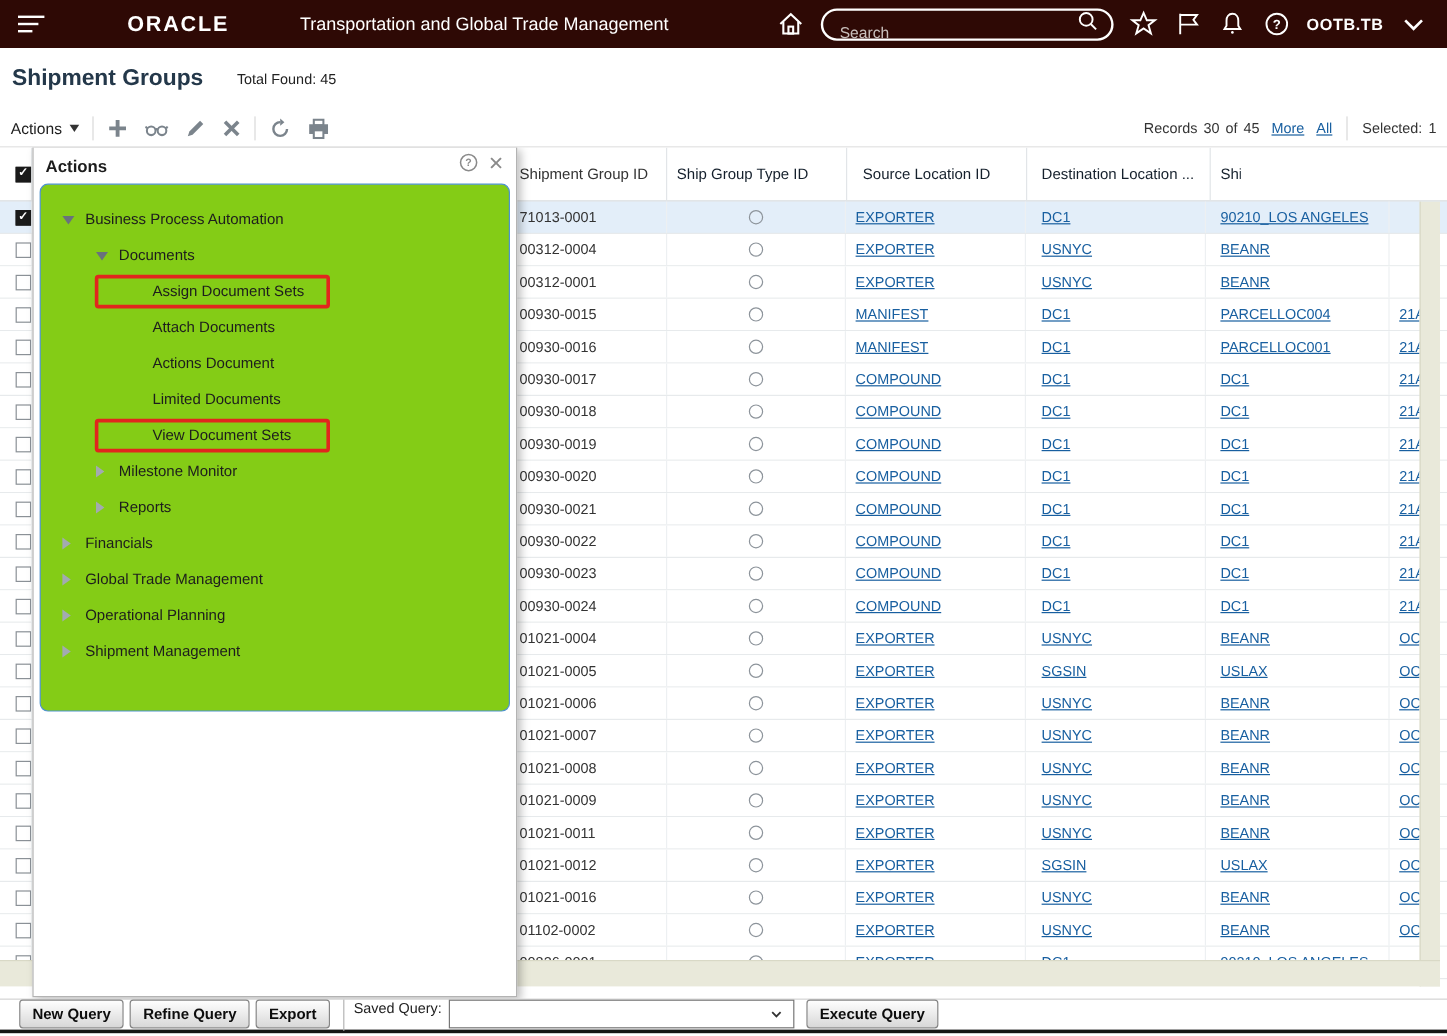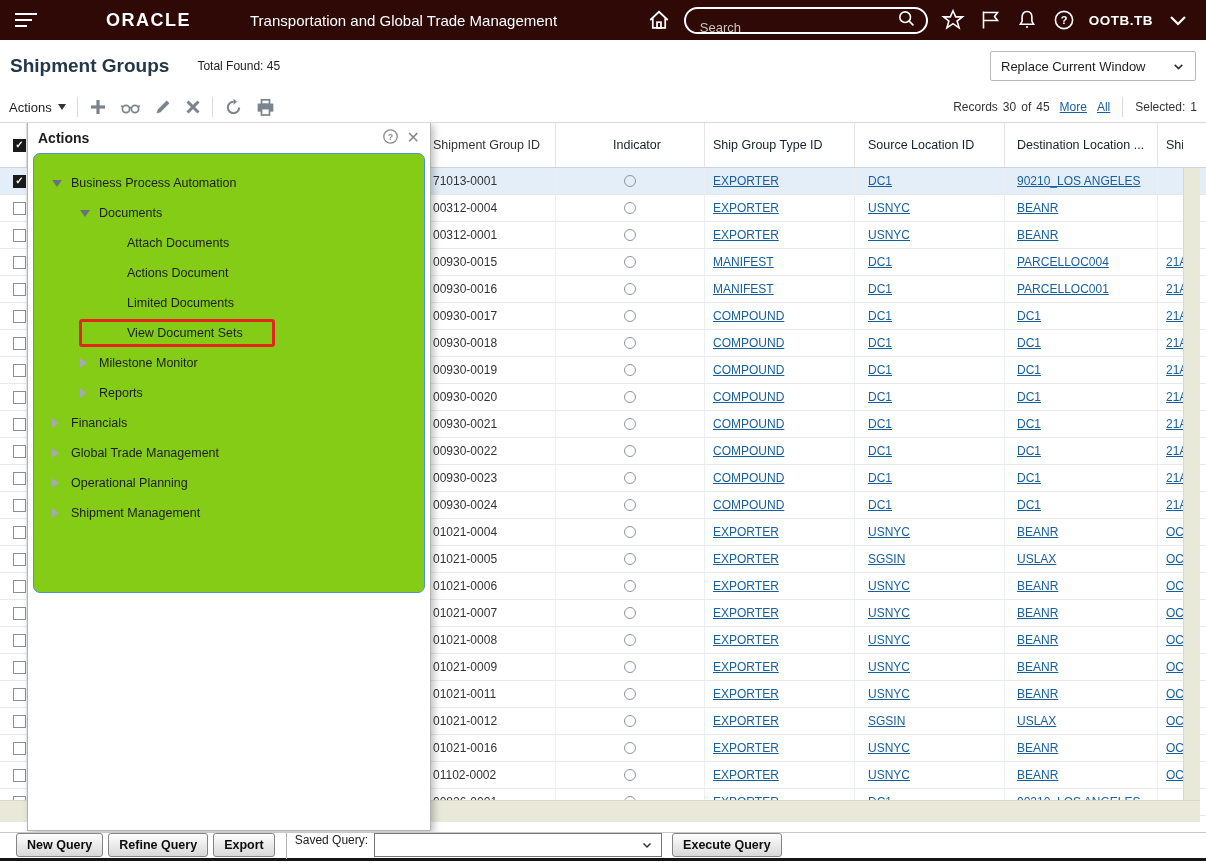--- a/index.html
+++ b/index.html
@@ -141,26 +141,20 @@
     </span>
   </div>
 </header>
 
 <div class="title-row">
   <span class="page-title">Shipment Groups</span>
   <span class="total-found">
     <span>Total Found:</span>
     <span>45</span>
   </span>
-  <div class="win-select">
-    <span>Replace Current Window</span>
-    <svg width="13" height="13" viewBox="0 0 24 24" fill="none" stroke="#333" stroke-width="3">
-        <polyline points="5,9 12,16 19,9"></polyline>
-      </svg>
-  </div>
 </div>
 
 <div class="toolbar">
   <div class="actions-btn">
     <span>Actions</span>
     <span class="caret-down"></span>
   </div>
   <span class="tsep"></span>
   <div class="tool-icons">
     <span>
@@ -219,21 +213,20 @@
   </div>
 </div>
 
 <div class="content">
 
   <div class="grid-header">
     <div class="cell col-cb">
         <span class="cb checked"></span>
       </div>
     <div class="cell col-gid h-gid">Shipment Group ID</div>
-    <div class="cell col-ind h-ind">Indicator</div>
     <div class="cell col-type h-type">Ship Group Type ID</div>
     <div class="cell col-src h-src">Source Location ID</div>
     <div class="cell col-dest h-dest">Destination Location ...</div>
     <div class="cell col-last h-last">Shi</div>
   </div>
 
   <div class="grid-body">
       <div class="grid-row selected">
         <div class="cell col-cb">
           <span class="cb checked"></span>
@@ -751,20 +744,24 @@
     <div class="tree-panel">
         <div class="tree-item lvl1">
           <span class="arrow down"></span>
           <span class="tlabel">Business Process Automation</span>
         </div>
         <div class="tree-item lvl2">
           <span class="arrow down"></span>
           <span class="tlabel">Documents</span>
         </div>
         <div class="tree-item lvl3">
+          <div class="hl"></div>
+          <span class="tlabel">Assign Document Sets</span>
+        </div>
+        <div class="tree-item lvl3">
           <span class="tlabel">Attach Documents</span>
         </div>
         <div class="tree-item lvl3">
           <span class="tlabel">Actions Document</span>
         </div>
         <div class="tree-item lvl3">
           <span class="tlabel">Limited Documents</span>
         </div>
         <div class="tree-item lvl3">
           <div class="hl"></div>

